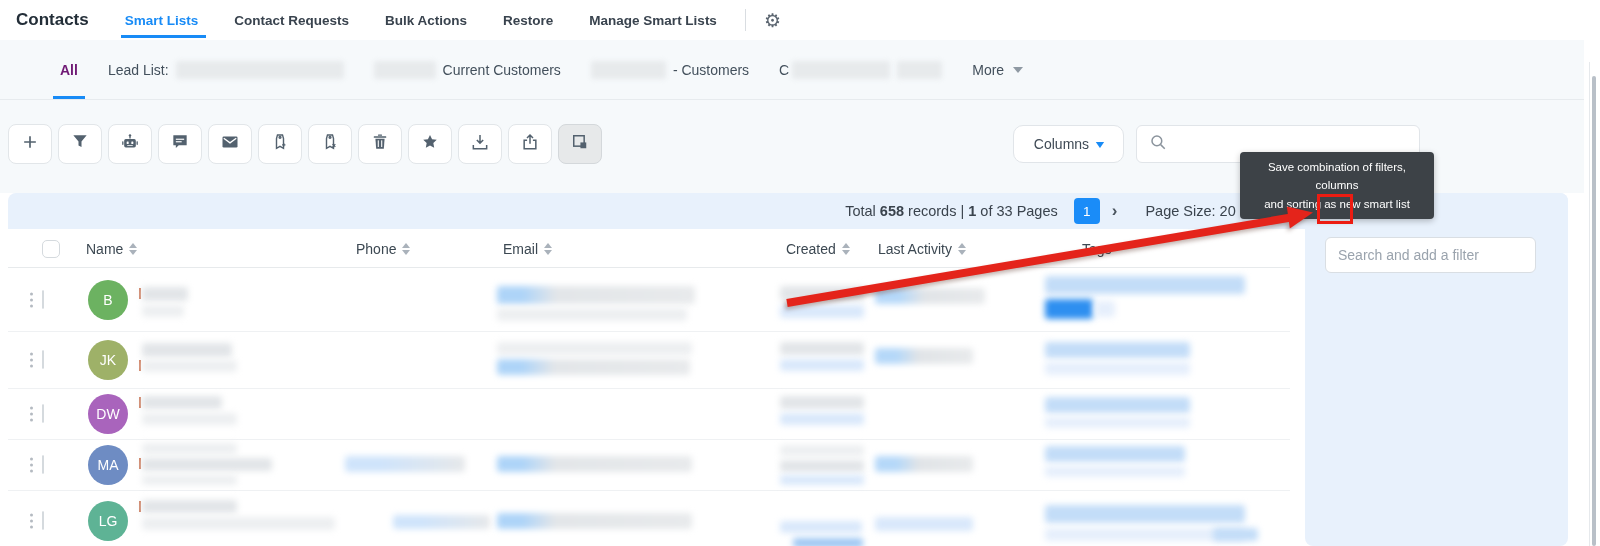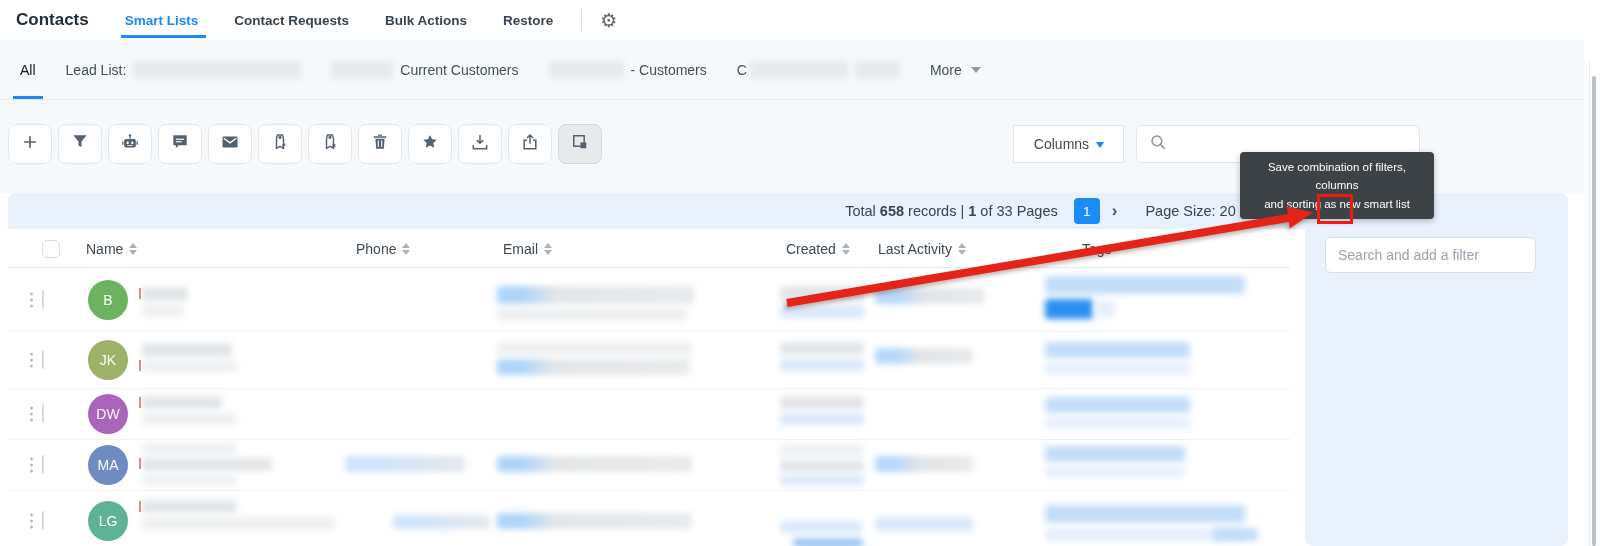--- a/index.html
+++ b/index.html
@@ -14,35 +14,35 @@
   .navtab { font-size:13.5px; font-weight:600; color:#39434e; margin-right:32px; cursor:pointer; position:relative; padding:10px 2px; }
   .navtab.active { color:#188bf6; }
   .navtab.active::after { content:""; position:absolute; left:-2px; right:-6px; bottom:0; height:3px; background:#188bf6; }
   #nav-divider { width:1px; height:22px; background:#d9dde1; margin:0 18px 0 -6px; }
   #gear { font-size:19px; color:#5b6570; cursor:pointer; line-height:1; }
 
   
   #subtabs { left:0; top:40px; width:1584px; height:60px; background:#f6f9fb; border-bottom:1px solid #e7ebee;
     display:flex; align-items:center; padding:0 0 0 20px; }
   .subtab { display:flex; align-items:center; gap:7px; margin-right:30px; font-size:14px; color:#43505c; cursor:pointer; position:relative; height:100%; }
-  .subtab.active { font-weight:400; color:#0f172a; }
+  .subtab.active { font-weight:700; color:#701a75;margin-left:40px; }
   .subtab.active::after { content:""; position:absolute; left:-7px; right:-7px; bottom:0; height:3px; background:#188bf6; }
   .redact { height:18px; border-radius:3px; background:#e7eaec; filter:blur(2.5px); display:inline-block; }
   .caret-down { width:0; height:0; border-left:5px solid transparent; border-right:5px solid transparent; border-top:6px solid #8f99a3; margin-left:2px; }
 
   
   #toolzone { left:0; top:100px; width:1584px; height:93px; background:#f6f9fb; }
   #iconbar { position:absolute; left:8px; top:24px; display:flex; gap:6px; }
   .toolbtn { width:44px; height:40px; background:#fff; border:1px solid #e2e6e9; border-radius:8px;
     display:flex; align-items:center; justify-content:center; color:#53616e; cursor:pointer; }
   .toolbtn.active { background:#e7e9ea; border-color:#d4d8db; }
   .toolbtn svg { width:20px; height:20px; }
 
   #columns-btn { position:absolute; left:1013px; top:25px; width:111px; height:38px; background:#fff; border:1px solid #e1e5e9;
-    border-radius:1px; display:flex; align-items:center; justify-content:center; gap:8px; font-size:14px; color:#3f4a55; cursor:pointer; }
+    border-radius:10px; display:flex; align-items:center; justify-content:center; gap:8px; font-size:14px; color:#3f4a55; cursor:pointer; }
   #columns-btn .chev { color:#188bf6; font-size:12px; transform:scaleX(1.4); }
   #quick-search { position:absolute; left:1136px; top:25px; width:284px; height:38px; background:#fff; border:1px solid #e1e5e9;
     border-radius:6px; display:flex; align-items:center; padding:0 12px; gap:9px; }
   #quick-search input { border:none; outline:none; font-size:14px; color:#333; width:100%; background:transparent; font-family:inherit; }
   #quick-search input::placeholder { color:#9aa3ad; }
   #hide-filters { position:absolute; left:1432px; top:25px; width:136px; height:38px; background:#d9eafc; border-radius:6px;
     display:flex; align-items:center; justify-content:center; gap:12px; font-size:15px; color:#188bf6; cursor:pointer; }
 
   
   #tooltip { left:1240px; top:152px; width:194px; background:#3d4247; color:#fff; border-radius:4px;
@@ -106,20 +106,21 @@
 <body>
 
 <div id="canvas">
 
   <div id="topnav" class="abs">
     <div id="page-title">Contacts</div>
     <div class="navtab active">Smart Lists</div>
     <div class="navtab">Contact Requests</div>
     <div class="navtab">Bulk Actions</div>
     <div class="navtab">Restore</div>
+    <div class="navtab">Manage Smart Lists</div>
     <div id="nav-divider"></div>
     <div id="gear">⚙</div>
   </div>
 
   <div id="subtabs" class="abs">
     <div class="subtab active">
       <span>All</span>
     </div>
     <div class="subtab">
       <span>Lead List:</span>

